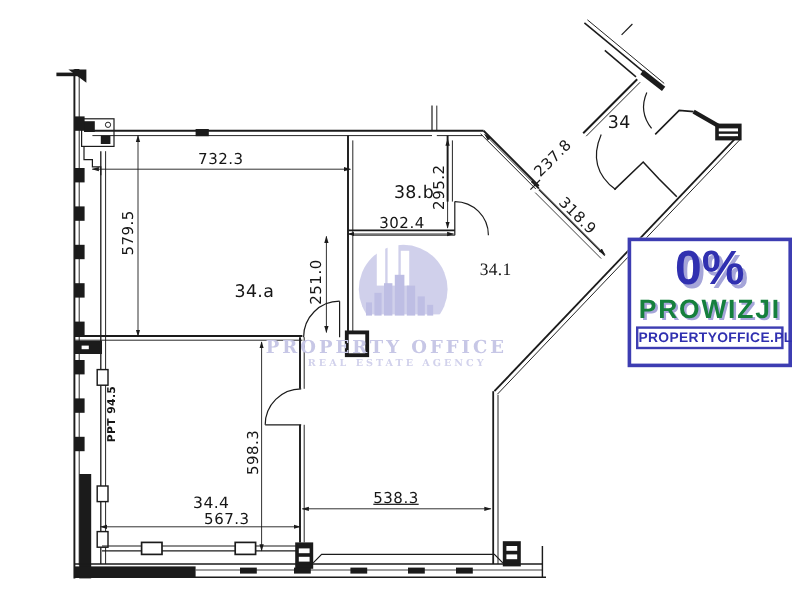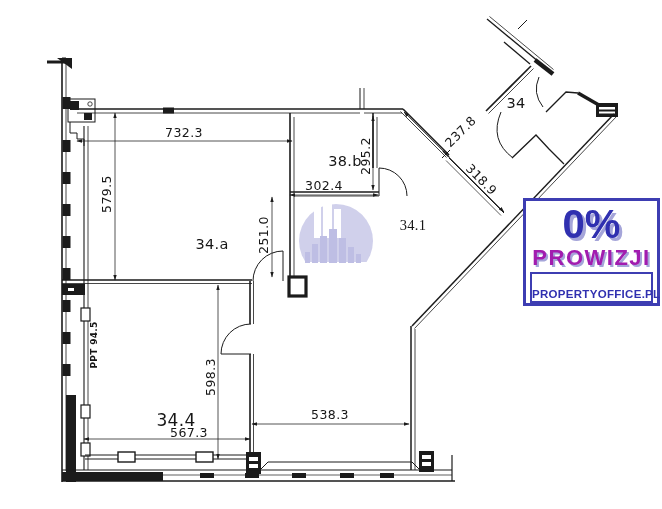--- a/index.html
+++ b/index.html
@@ -25,21 +25,21 @@
   
   .badge{position:absolute;left:523px;top:198px;width:137px;height:108px;
          box-sizing:border-box;border:3px solid #3d3db2;background:#ffffff;
          text-align:center;font-family:"Liberation Sans", sans-serif;}
   .badge-percent{margin-top:1px;font-size:40px;font-weight:bold;color:#3030b0;
                  text-shadow:3px 3px 0 #a5a5d9;line-height:44px;}
   .badge-line2{font-size:22px;font-weight:bold;letter-spacing:1.5px;color:#3030b0;
                text-shadow:2px 2px 0 #a5a5d9;line-height:23px;}
   .badge-box{margin:3px 4px 0 4px;box-sizing:border-box;border:2.5px solid #3d3db2;
              font-size:11.5px;font-weight:bold;letter-spacing:.3px;color:#3030b0;
-             padding:14px 0 1px 0;}
+             padding:2px 0 1px 0;}
 </style>
 </head>
 <body>
 
 <div id="stage">
 
   <svg id="plan-svg" width="662" height="509" viewBox="0 0 662 509">
     <defs>
       <marker id="arr" viewBox="0 0 10 10" refX="9" refY="5" markerWidth="8" markerHeight="8" orient="auto-start-reverse">
         <path d="M0,2 L10,5 L0,8 Z" fill="#1b1b1b"></path>
@@ -192,37 +192,39 @@
       <path d="M252,424 H409" marker-start="url(#arr)" marker-end="url(#arr)"></path>
       <path d="M404,112 L504,212" marker-start="url(#arr)" marker-end="url(#arr)"></path>
       <path d="M442,158 L450,150" stroke-width="1"></path>
       <path d="M443,151 L449,157" stroke-width="1.6"></path>
     </g>
   </svg>
 
   <div class="lbl room" style="left:212px;top:244px;">34.a</div>
   <div class="lbl room" style="left:345px;top:161px;">38.b</div>
   <div class="lbl room" style="left:413px;top:225px;font-family:Liberation Serif, serif;">34.1</div>
-  <div class="lbl room" style="left:176px;top:420px;font-size:17px;">34.4</div>
+  <div class="lbl room" style="left:176px;top:420px;font-size:13px;">34.4</div>
   <div class="lbl room" style="left:516px;top:103px;">34</div>
 
   <div class="lbl dim" style="left:184px;top:133px;text-align:right;">732.3</div>
   <div class="lbl dim v" style="left:107px;top:194px;">579.5</div>
-  <div class="lbl dim" style="left:324px;top:186px;">302.4</div>
+  <div class="lbl dim" style="left:335px;top:186px;">302.4</div>
   <div class="lbl dim v" style="left:366px;top:156px;">295.2</div>
   <div class="lbl dim v" style="left:264px;top:235px;">251.0</div>
   <div class="lbl dim dm45" style="left:461px;top:132px;">237.8</div>
   <div class="lbl dim d45" style="left:481px;top:180px;">318.9</div>
   <div class="lbl dim v" style="left:211px;top:377px;">598.3</div>
   <div class="lbl dim" style="left:167px;top:433px;margin-left:22px;">567.3</div>
-  <div class="lbl dim" style="left:330px;top:415px;">538.3</div>
+  <div class="lbl dim" style="left:330px;top:415px;text-decoration:underline;">538.3</div>
   <div class="lbl ppt" style="left:94px;top:345px;">PPT 94.5</div>
 
+  <div class="wm-name" style="left:322px;top:289px;">PROPERTY OFFICE</div>
+  <div class="wm-tag" style="left:331px;top:302px;">REAL ESTATE AGENCY</div>
 
   <div class="badge" style="border-color: rgb(61, 61, 178);">
     <div class="badge-percent" style="color: rgb(48, 48, 176);">0%</div>
-    <div class="badge-line2" style="color: #a21caf;">PROWIZJI</div>
+    <div class="badge-line2" style="color: #15803d;">PROWIZJI</div>
     <div class="badge-box" style="border-color: rgb(61, 61, 178);">
       <span style="color: rgb(48, 48, 176);">PROPERTYOFFICE.PL</span>
     </div>
   </div>
 
 </div>
 
 </body></html>

